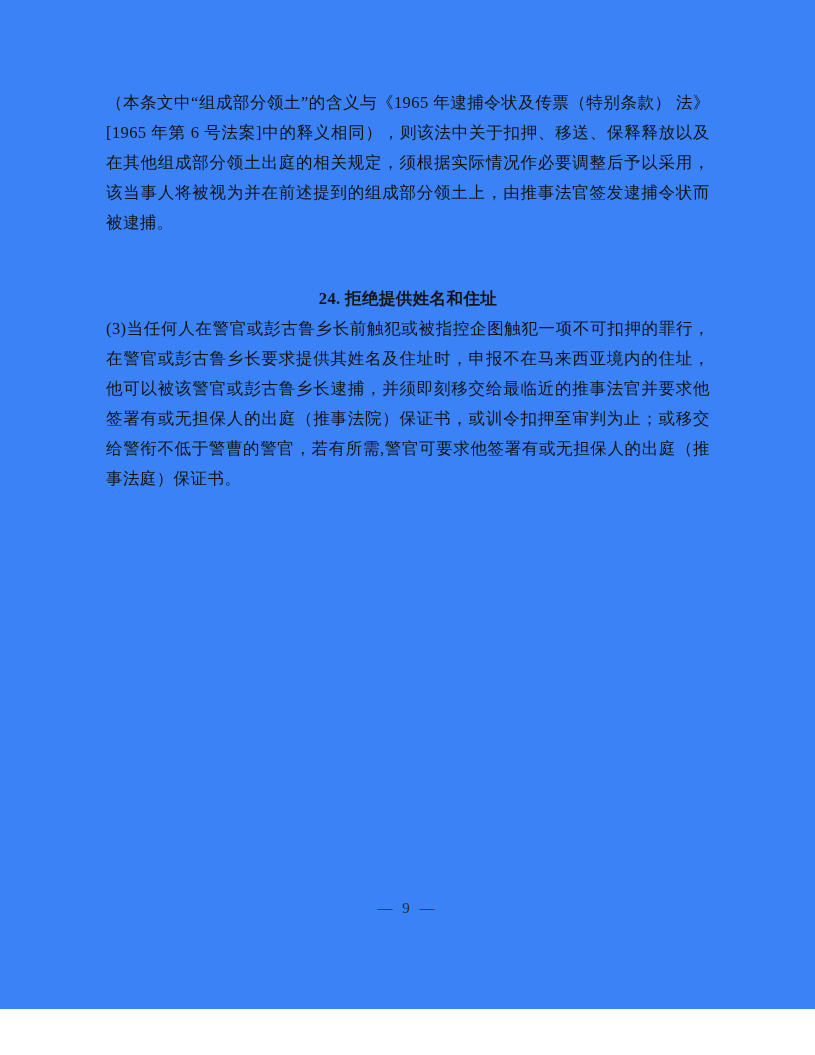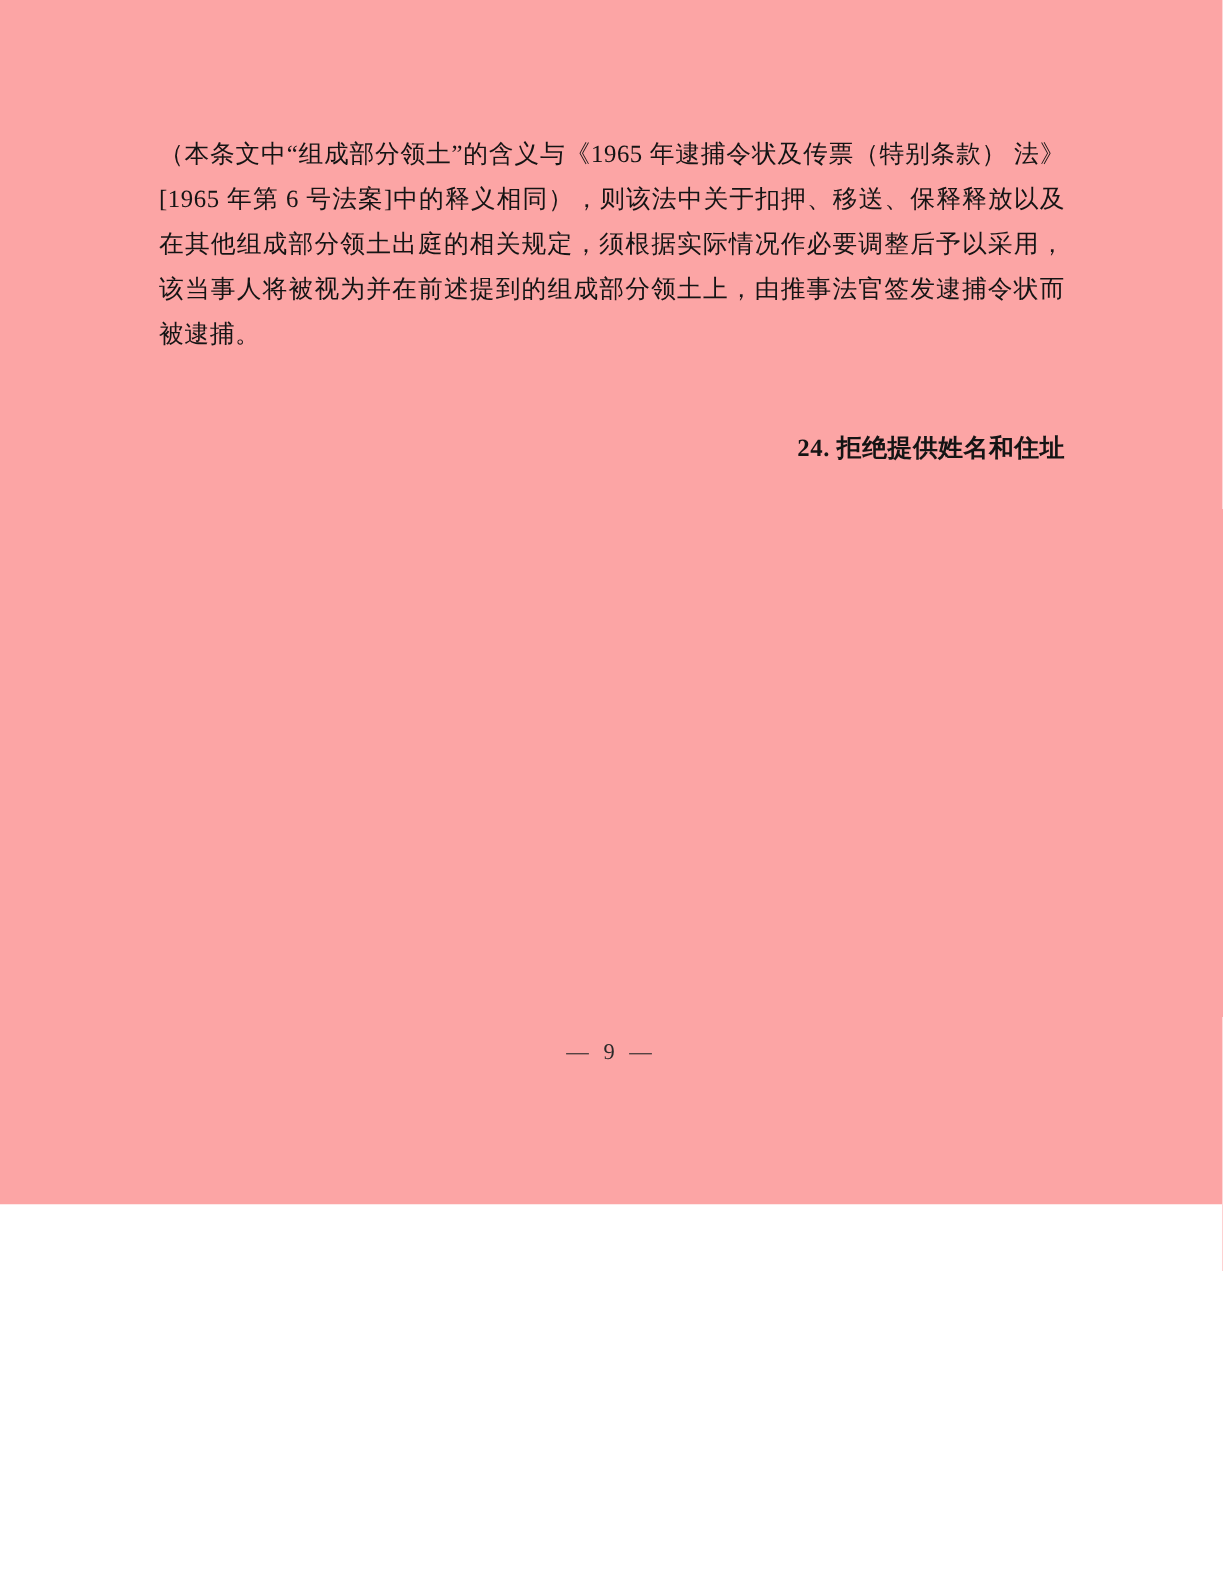--- a/index.html
+++ b/index.html
@@ -3,22 +3,22 @@
 <meta charset="utf-8">
 <style>
   html, body {
     margin: 0;
     padding: 0;
     background: #ffffff;
   }
   .page {
     position: relative;
     width: 815px;
-    height: 803px;
-    background: #fca5a5;
+    height: 1009px;
+    background: #3b82f6;
     overflow: hidden;
     font-family: "Liberation Serif", "DejaVu Serif", serif;
     color: #141414;
   }
   .content {
     position: absolute;
     left: 106px;
     top: 88px;
     width: 604px;
     font-size: 16.5px;
@@ -30,21 +30,21 @@
     margin: 0;
     padding: 0;
   }
   .heading {
     margin: 46px 0 0 0;
     padding: 0;
     font-size: 16.5px;
     font-weight: bold;
     line-height: 30px;
     letter-spacing: 0.4px;
-    text-align: right;
+    text-align: center;
   }
   .footer {
     position: absolute;
     left: 0;
     right: 0;
     bottom: 92px;
     text-align: center;
     font-size: 15px;
     line-height: 18px;
     color: #2a2a2a;
@@ -55,18 +55,19 @@
 <body>
 
 <div class="page">
   <div class="content">
     <p class="para">（本条文中“组成部分领土”的含义与《1965 年逮捕令状及传票（特别条款） 法》[1965 年第 6 号法案]中的释义相同），则该法中关于扣押、移送、保释释放以及在其他组成部分领土出庭的相关规定，须根据实际情况作必要调整后予以采用，该当事人将被视为并在前述提到的组成部分领土上，由推事法官签发逮捕令状而被逮捕。</p>
 
     <h2 class="heading">24. 拒绝提供姓名和住址</h2>
 
 
 
+    <p class="para">(3)当任何人在警官或彭古鲁乡长前触犯或被指控企图触犯一项不可扣押的罪行，在警官或彭古鲁乡长要求提供其姓名及住址时，申报不在马来西亚境内的住址，他可以被该警官或彭古鲁乡长逮捕，并须即刻移交给最临近的推事法官并要求他签署有或无担保人的出庭（推事法院）保证书，或训令扣押至审判为止；或移交给警衔不低于警曹的警官，若有所需,警官可要求他签署有或无担保人的出庭（推事法庭）保证书。</p>
 
 
   </div>
 
   <div class="footer">— 9 —</div>
 </div>
 
 </body></html>

